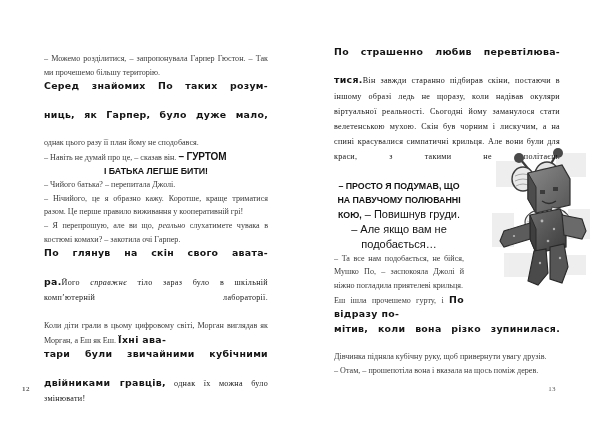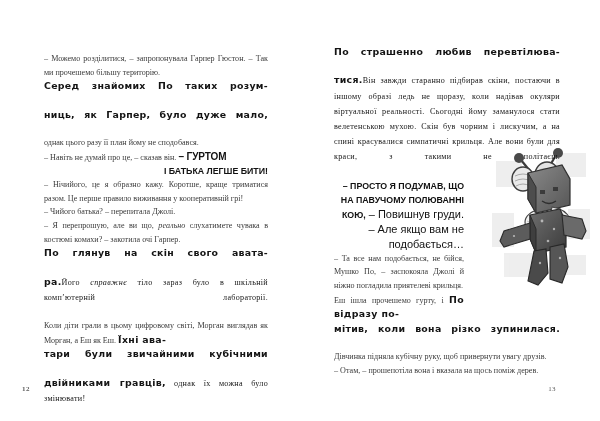--- a/index.html
+++ b/index.html
@@ -93,21 +93,21 @@
     width: 100%;
   }
 
   .block-caps {
     font-family: "Liberation Sans Narrow", "Liberation Sans", sans-serif;
     font-weight: bold;
     font-size: 8.8px;
     line-height: 14px;
     color: #121212;
     margin: 0;
-    text-align: right;
+    text-align: center;
   }
 
   
   .stretch {
     display: block;
     text-align: justify;
   }
   .stretch::after {
     content: "";
     display: inline-block;
@@ -161,23 +161,23 @@
         <span>ниць, як Гарпер, було дуже мало,</span>
       </p>
 
       <p class="para">однак цього разу її план йому не сподобався.</p>
 
       <p class="para">
         <span>–  Навіть не думай про це, – сказав він. </span><span class="caps-blk">– ГУРТОМ</span>
       </p>
       <p class="block-caps">І БАТЬКА ЛЕГШЕ БИТИ!</p>
 
+      <p class="para">–  Чийого батька? – перепитала Джолі.</p>
+
       <p class="para">–  Нічийого, це я образно кажу. Коротше, краще триматися разом. Це перше правило виживання у кооперативній грі!</p>
-
-      <p class="para">–  Чийого батька? – перепитала Джолі.</p>
 
       <p class="para">
         <span>–  Я перепрошую, але ви що, </span><span class="ital">реально</span><span> слухатимете чувака в костюмі комахи? – закотила очі Гарпер.</span>
       </p>
 
       <p class="block-bold">
         <span class="stretch">По  глянув  на  скін  свого  авата-</span><span>ра.</span><span class="para" style="font-family:'Liberation Serif',serif;font-weight:normal;font-size:8.1px;">Його </span><span class="para ital" style="font-family:'Liberation Serif',serif;font-weight:normal;font-size:8.1px;">справжнє</span><span class="para" style="font-family:'Liberation Serif',serif;font-weight:normal;font-size:8.1px;"> тіло зараз було в шкільній комп’ютерній лабораторії.</span>
       </p>
 
       <p class="para">

